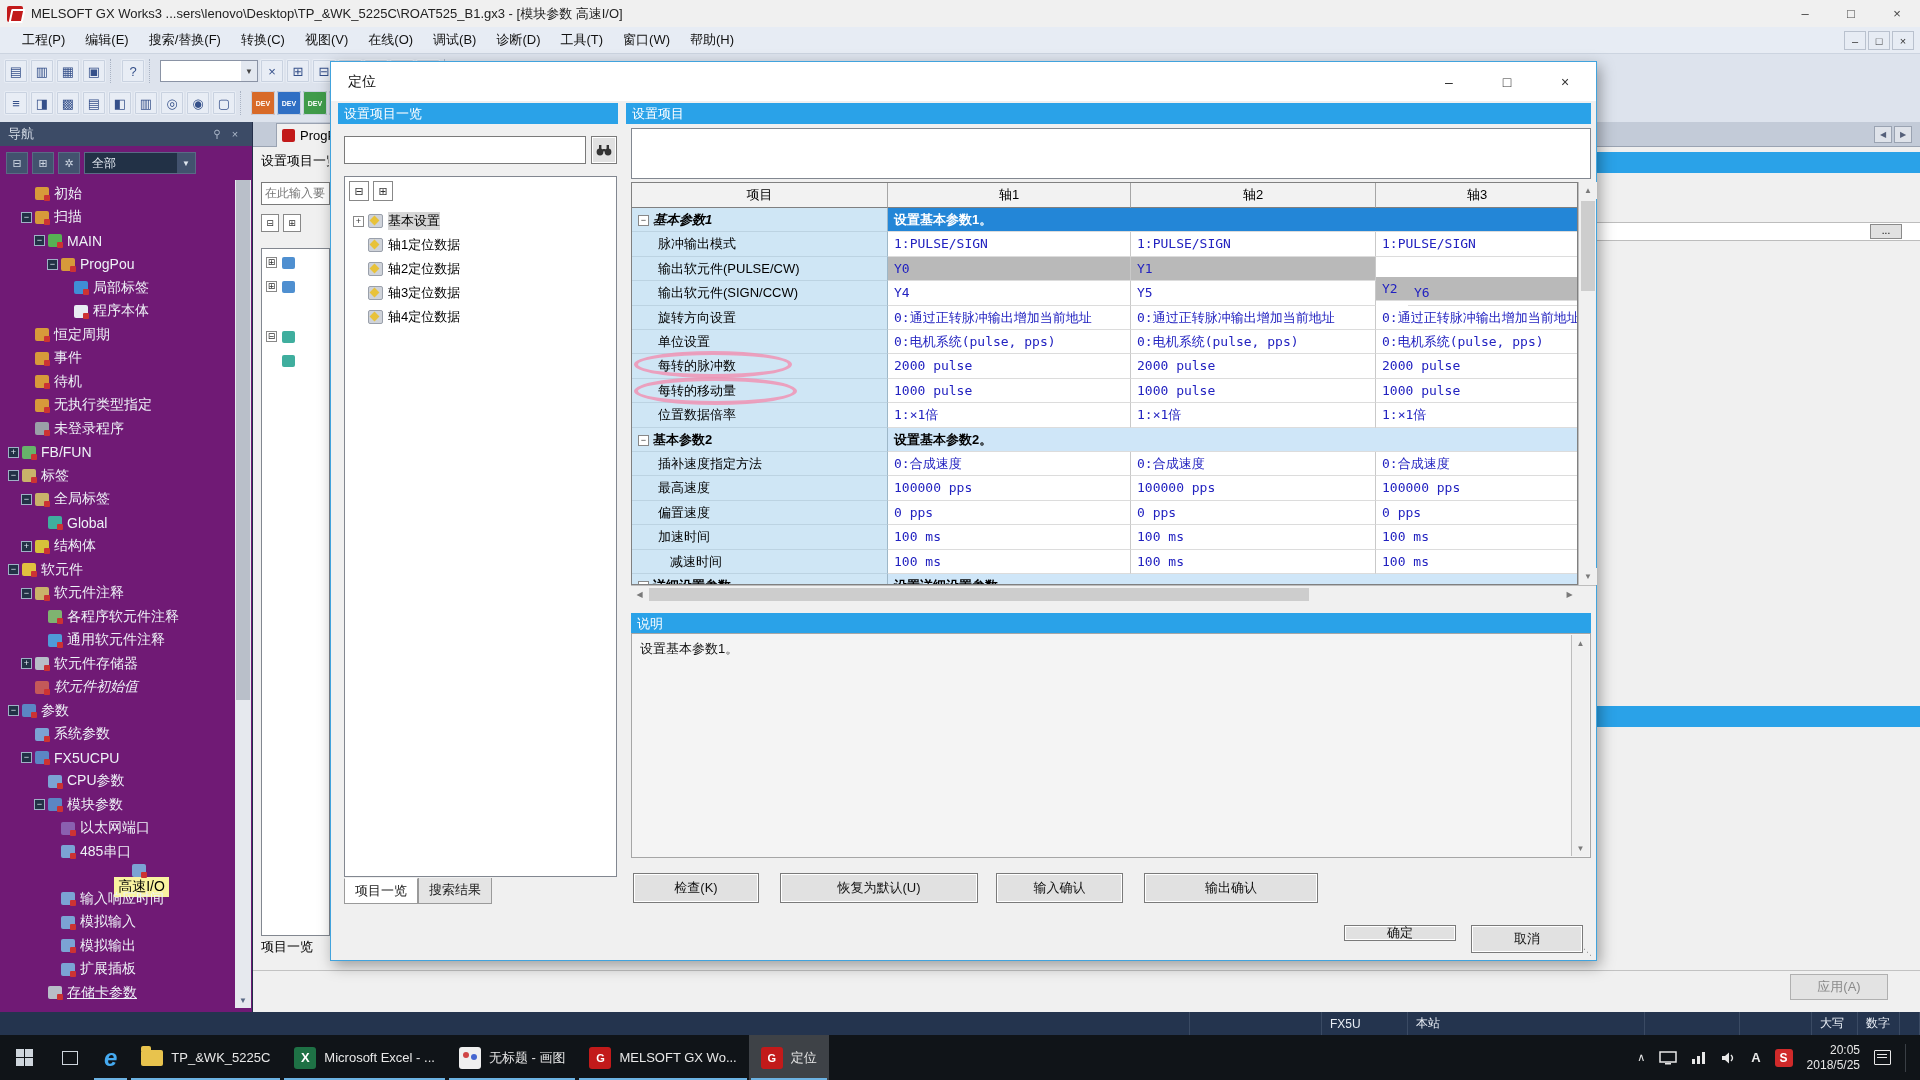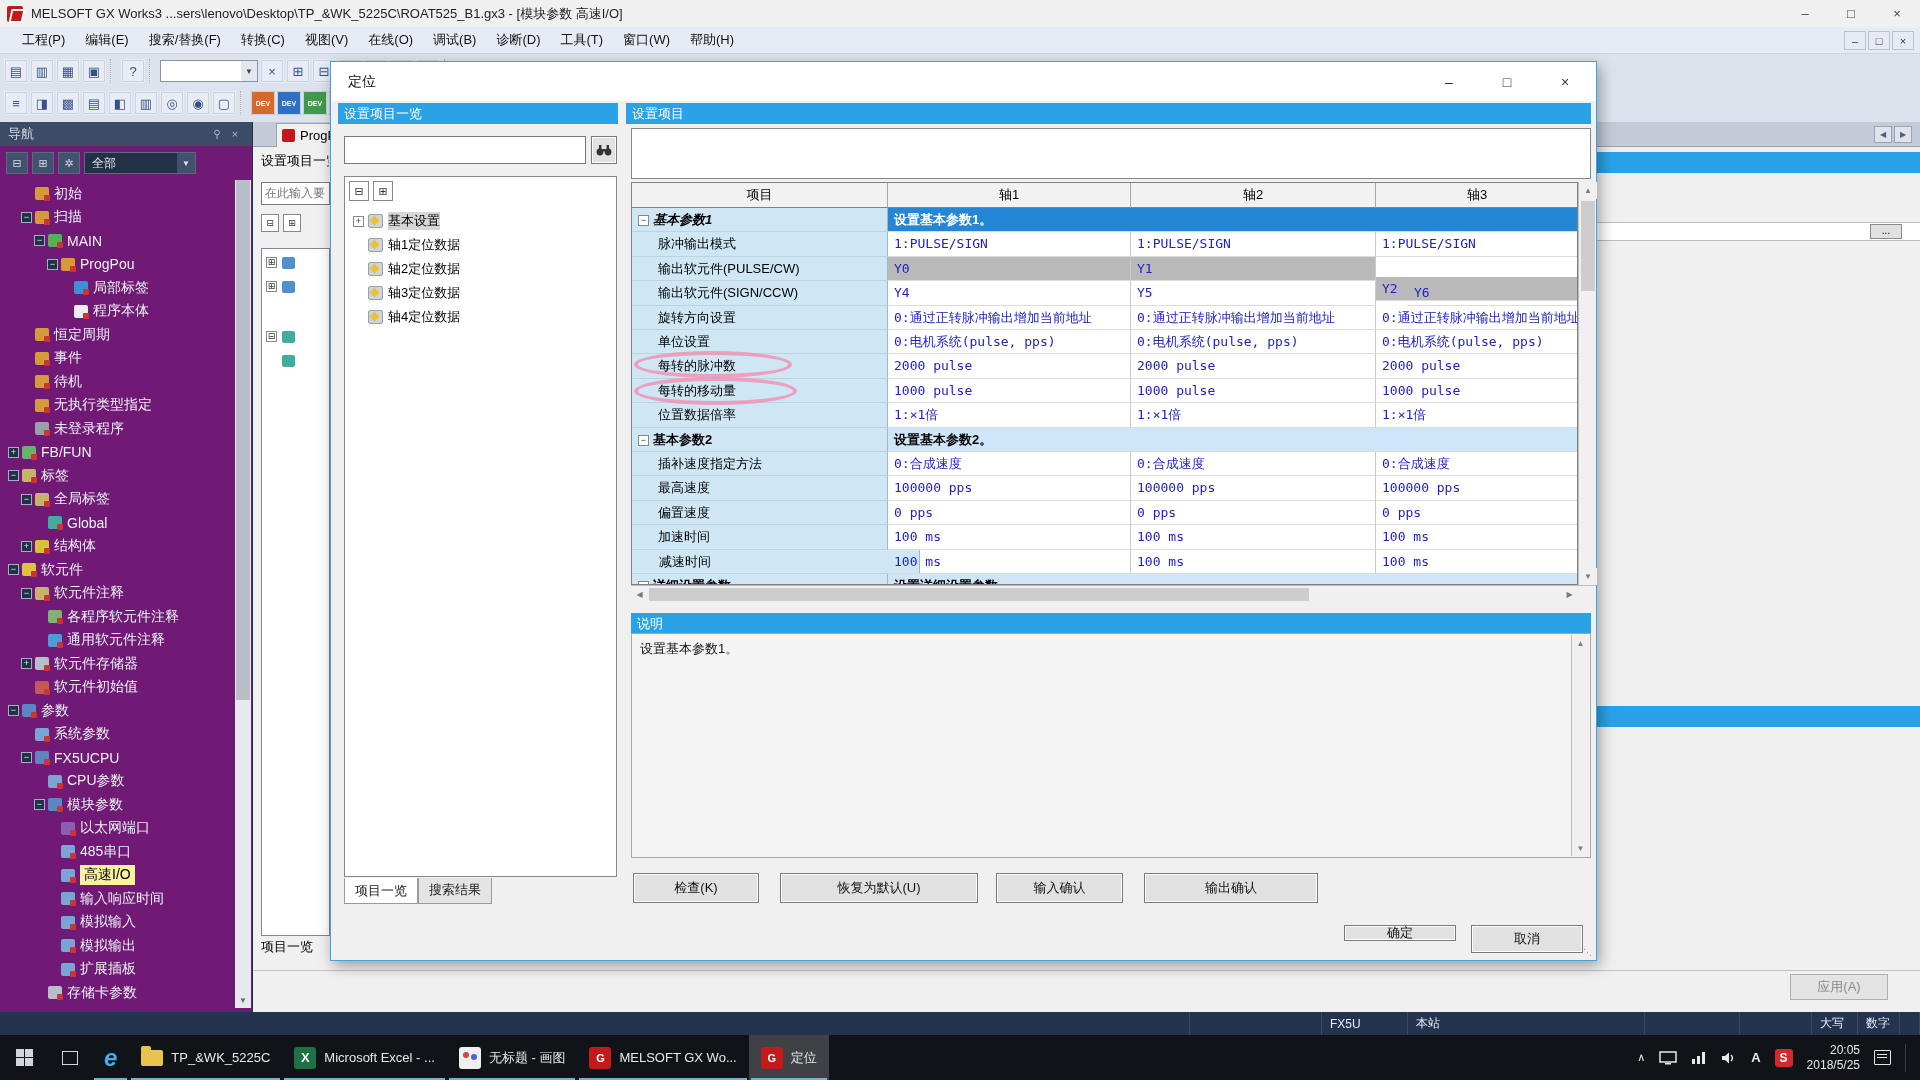--- a/index.html
+++ b/index.html
@@ -324,21 +324,21 @@
         <div class="nt-row" style="top: 448.5px; padding-left: 34px;">
           <span style="width: 14px; flex: 0 0 auto;"></span>
           <span class="nt-ico" style="background: rgb(79, 155, 216);"></span>
           <span class="lbl">通用软元件注释</span>
         </div>
         <div class="nt-row" style="top: 472px; padding-left: 21px;">
           <span class="nt-exp">+</span>
           <span class="nt-ico" style="background: rgb(184, 190, 200);"></span>
           <span class="lbl">软元件存储器</span>
         </div>
-        <div class="nt-row" style="top: 495.5px; padding-left: 21px;">
+        <div class="nt-row" style="top: 495.5px; padding-left: 21px; font-style: italic;">
           <span style="width: 14px; flex: 0 0 auto;"></span>
           <span class="nt-ico" style="background: rgb(196, 89, 89);"></span>
           <span class="lbl">软元件初始值</span>
         </div>
         <div class="nt-row" style="top: 519px; padding-left: 8px;">
           <span class="nt-exp">−</span>
           <span class="nt-ico" style="background: rgb(91, 134, 196);"></span>
           <span class="lbl">参数</span>
         </div>
         <div class="nt-row" style="top: 542.5px; padding-left: 21px;">
@@ -364,21 +364,21 @@
         <div class="nt-row" style="top: 636.5px; padding-left: 47px;">
           <span style="width: 14px; flex: 0 0 auto;"></span>
           <span class="nt-ico" style="background: rgb(138, 95, 176);"></span>
           <span class="lbl">以太网端口</span>
         </div>
         <div class="nt-row" style="top: 660px; padding-left: 47px;">
           <span style="width: 14px; flex: 0 0 auto;"></span>
           <span class="nt-ico" style="background: rgb(123, 163, 212);"></span>
           <span class="lbl">485串口</span>
         </div>
-        <div class="nt-row sel" style="top: 683.5px; padding-left: 47px;">
+        <div class="nt-row sel" style="top: 683.5px; padding-left: 47px; flex-direction: column;">
           <span style="width: 14px; flex: 0 0 auto;"></span>
           <span class="nt-ico" style="background: rgb(123, 163, 212);"></span>
           <span class="lbl">高速I/O</span>
         </div>
         <div class="nt-row" style="top: 707px; padding-left: 47px;">
           <span style="width: 14px; flex: 0 0 auto;"></span>
           <span class="nt-ico" style="background: rgb(123, 163, 212);"></span>
           <span class="lbl">输入响应时间</span>
         </div>
         <div class="nt-row" style="top: 730.5px; padding-left: 47px;">
@@ -389,21 +389,21 @@
         <div class="nt-row" style="top: 754px; padding-left: 47px;">
           <span style="width: 14px; flex: 0 0 auto;"></span>
           <span class="nt-ico" style="background: rgb(123, 163, 212);"></span>
           <span class="lbl">模拟输出</span>
         </div>
         <div class="nt-row" style="top: 777.5px; padding-left: 47px;">
           <span style="width: 14px; flex: 0 0 auto;"></span>
           <span class="nt-ico" style="background: rgb(123, 163, 212);"></span>
           <span class="lbl">扩展插板</span>
         </div>
-        <div class="nt-row" style="top: 801px; padding-left: 34px;">
+        <div class="nt-row" style="top: 801px; padding-left: 34px; text-decoration: underline;">
           <span style="width: 14px; flex: 0 0 auto;"></span>
           <span class="nt-ico" style="background: rgb(184, 190, 200);"></span>
           <span class="lbl">存储卡参数</span>
         </div>
       </div>
     <div class="nav-sb">
       <div class="thumb"></div>
       <div class="sarr">▼</div>
     </div>
   </div>
@@ -550,21 +550,21 @@
         <div class="pt-cell pt-val mono" style="left: 499px; top: 293.4px; width: 245px; height: 24.4px;">100000 pps</div>
         <div class="pt-cell pt-val mono" style="left: 744px; top: 293.4px; width: 203px; height: 24.4px;">100000 pps</div>
         <div class="pt-cell pt-lab" style="left: 0px; top: 317.8px; width: 256px; height: 24.4px; padding-left: 26px;"><span>偏置速度</span></div>
         <div class="pt-cell pt-val mono" style="left: 256px; top: 317.8px; width: 243px; height: 24.4px;">0 pps</div>
         <div class="pt-cell pt-val mono" style="left: 499px; top: 317.8px; width: 245px; height: 24.4px;">0 pps</div>
         <div class="pt-cell pt-val mono" style="left: 744px; top: 317.8px; width: 203px; height: 24.4px;">0 pps</div>
         <div class="pt-cell pt-lab" style="left: 0px; top: 342.2px; width: 256px; height: 24.4px; padding-left: 26px;"><span>加速时间</span></div>
         <div class="pt-cell pt-val mono" style="left: 256px; top: 342.2px; width: 243px; height: 24.4px;">100 ms</div>
         <div class="pt-cell pt-val mono" style="left: 499px; top: 342.2px; width: 245px; height: 24.4px;">100 ms</div>
         <div class="pt-cell pt-val mono" style="left: 744px; top: 342.2px; width: 203px; height: 24.4px;">100 ms</div>
-        <div class="pt-cell pt-lab" style="left: 0px; top: 366.6px; width: 288px; height: 24.4px; padding-left: 27px;"><span>减速时间</span></div>
+        <div class="pt-cell pt-lab" style="left: 0px; top: 366.6px; width: 256px; height: 24.4px; padding-left: 38px;"><span>减速时间</span></div>
         <div class="pt-cell pt-val mono" style="left: 256px; top: 366.6px; width: 243px; height: 24.4px;">100 ms</div>
         <div class="pt-cell pt-val mono" style="left: 499px; top: 366.6px; width: 245px; height: 24.4px;">100 ms</div>
         <div class="pt-cell pt-val mono" style="left: 744px; top: 366.6px; width: 203px; height: 24.4px;">100 ms</div>
         <div class="pt-cell pt-lab" style="left: 0px; top: 391px; width: 256px; height: 24.4px;"><span class="pt-gexp">−</span><span style="font-weight: bold;">详细设置参数</span></div>
         <div class="pt-cell pt-g2" style="left: 256px; top: 391px; width: 691px; height: 24.4px;">设置详细设置参数。</div>
       </div>
 
     <div class="sb-v" style="left:1247px;top:120px;height:403px;">
       <div class="sb-arr" style="left:0;top:0;width:18px;height:17px;">▲</div>
       <div class="sb-thumb" style="left:2px;top:19px;width:14px;height:90px;"></div>

